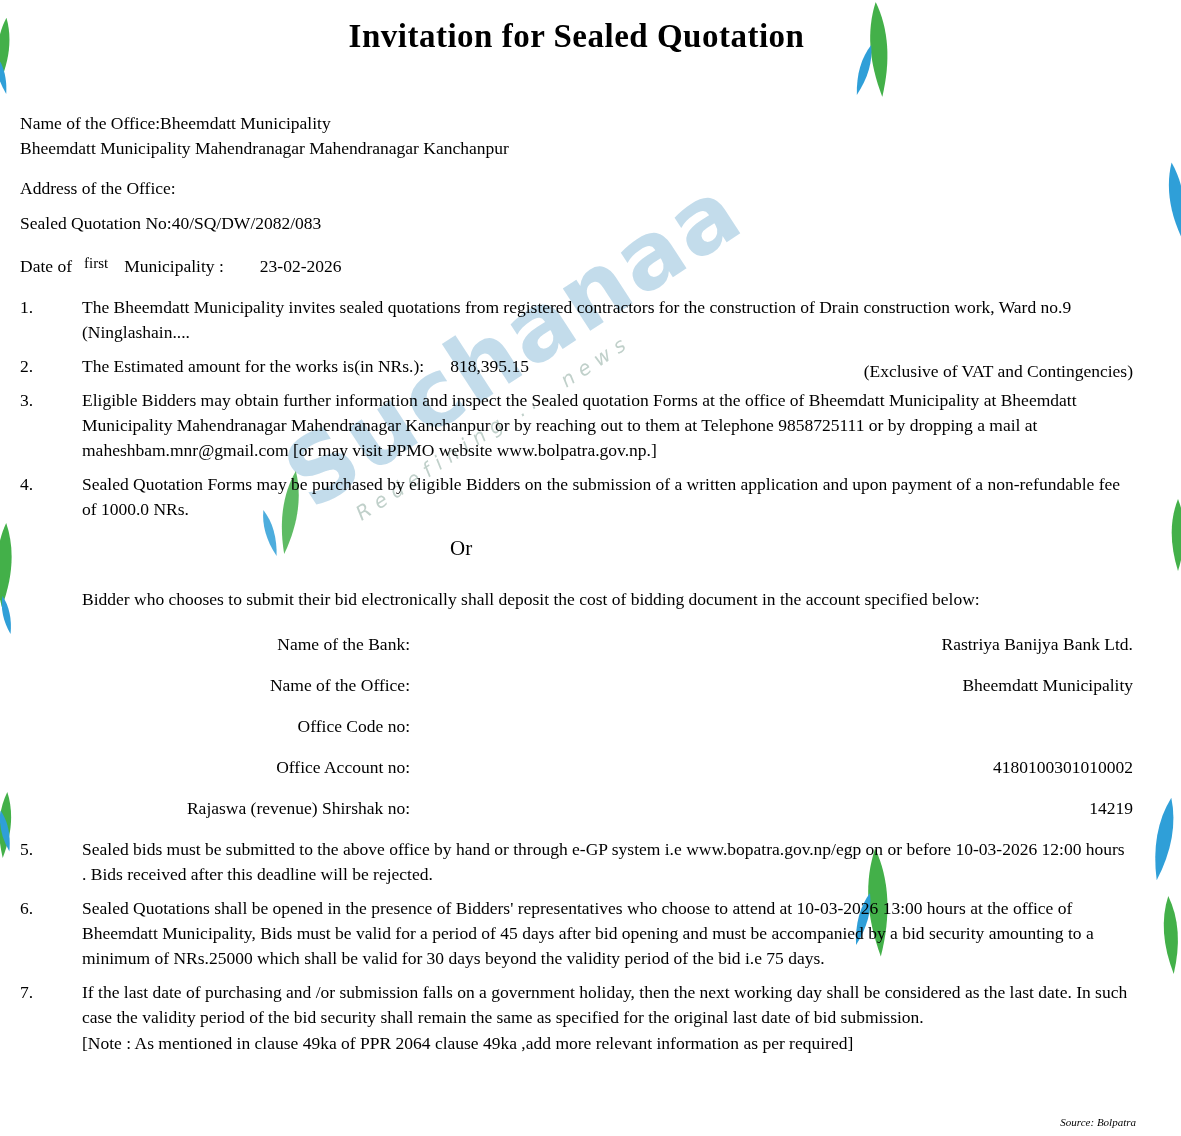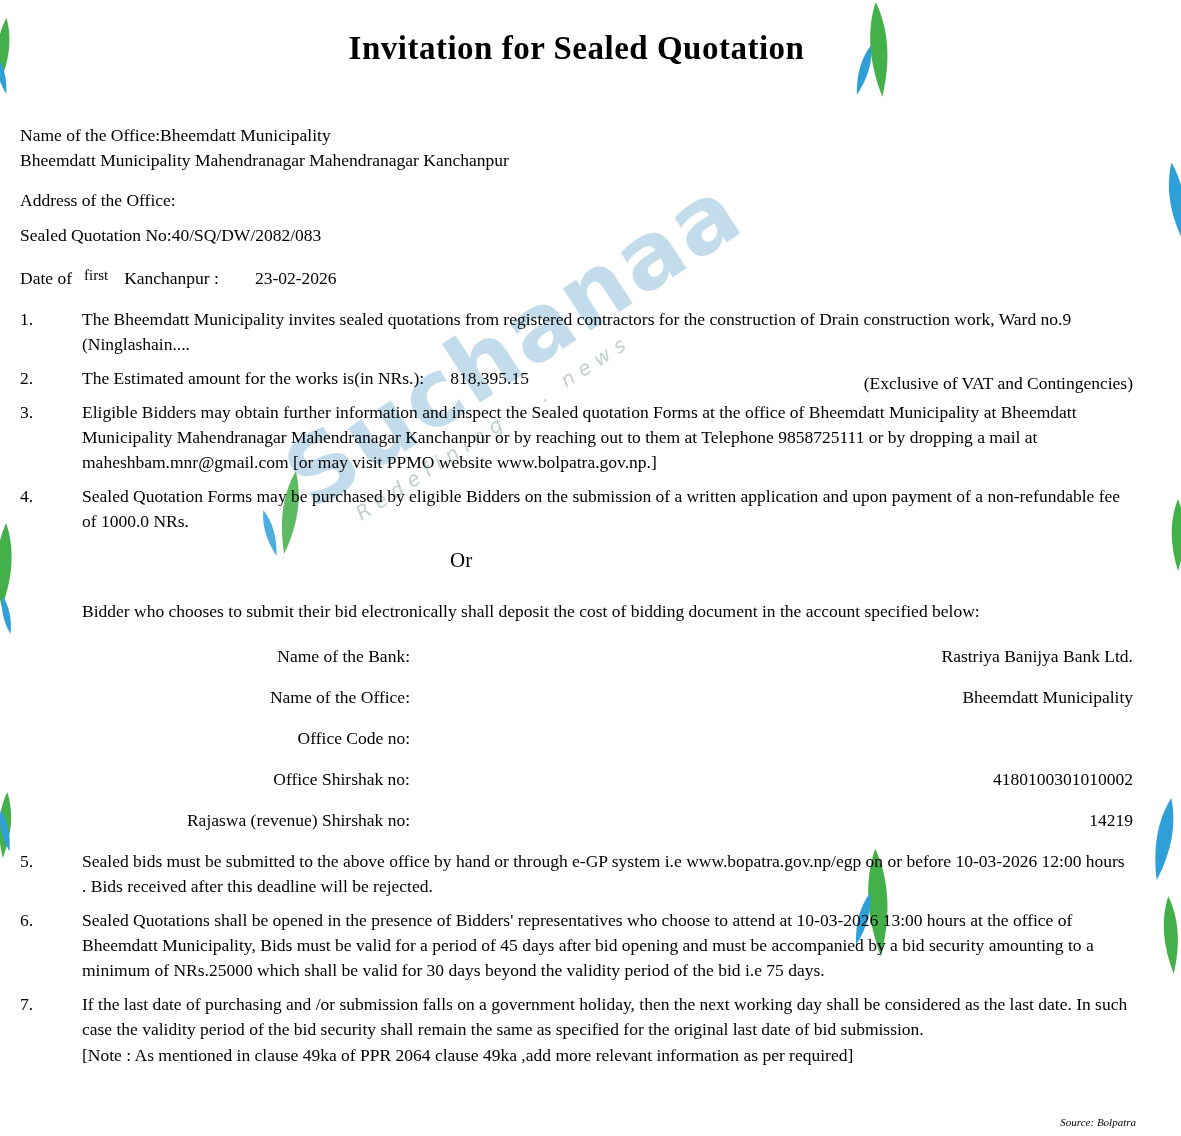--- a/index.html
+++ b/index.html
@@ -29,21 +29,20 @@
     font-size:20px; font-style:italic; letter-spacing:7px;
     color:rgba(140,170,158,0.55);
     margin:-6px 0 0 36px;
   }
 
   
   .page { position:relative; z-index:1; padding:18px 48px 0 20px; }
   .doc-title {
     text-align:center; font-size:33px; font-weight:bold;
     letter-spacing:0.5px;
-    margin-top:12px;
   }
   .meta { font-size:17.5px; line-height:25px; }
   .m-office   { margin-top:56px; }
   .m-addr-lbl { margin-top:15px; }
   .m-quot     { margin-top:10px; }
   .m-date     { margin-top:15px; }
   .ordinal    { font-size:15px; vertical-align:4px; margin:0 16px 12px 12px; }
   .date-val   { margin-left:36px; }
 
   .olist { margin-top:16px; font-size:17.5px; line-height:25px; }
@@ -139,21 +138,21 @@
 <div class="page">
 
   <h1 class="doc-title">Invitation for Sealed Quotation</h1>
 
   <div class="meta m-office">Name of the Office:Bheemdatt Municipality</div>
   <div class="meta">Bheemdatt Municipality Mahendranagar Mahendranagar Kanchanpur</div>
   <div class="meta m-addr-lbl">Address of the Office:</div>
   <div class="meta m-quot">Sealed Quotation No:40/SQ/DW/2082/083</div>
 
   <div class="meta m-date">
-    <span>Date of</span><span class="ordinal">first</span><span>Kanchanpur :</span><span class="date-val">23-02-2026</span>
+    <span>Date of</span><span class="ordinal">first</span><span>Municipality :</span><span class="date-val">23-02-2026</span>
   </div>
 
   <div class="olist">
 
     <div class="oli">
       <span class="num">1.</span>
       <div class="itext">The Bheemdatt Municipality invites sealed quotations from registered contractors for the construction of Drain construction work, Ward no.9 (Ninglashain....</div>
     </div>
 
     <div class="oli">
@@ -187,21 +186,21 @@
     </div>
     <div class="bank-row">
       <span class="bank-label">Name of the Office:</span>
       <span class="bank-value">Bheemdatt Municipality</span>
     </div>
     <div class="bank-row">
       <span class="bank-label">Office Code no:</span>
       <span class="bank-value"></span>
     </div>
     <div class="bank-row">
-      <span class="bank-label">Office Shirshak no:</span>
+      <span class="bank-label">Office Account no:</span>
       <span class="bank-value">4180100301010002</span>
     </div>
     <div class="bank-row">
       <span class="bank-label">Rajaswa (revenue) Shirshak no:</span>
       <span class="bank-value">14219</span>
     </div>
   </div>
 
   <div class="olist">
 

